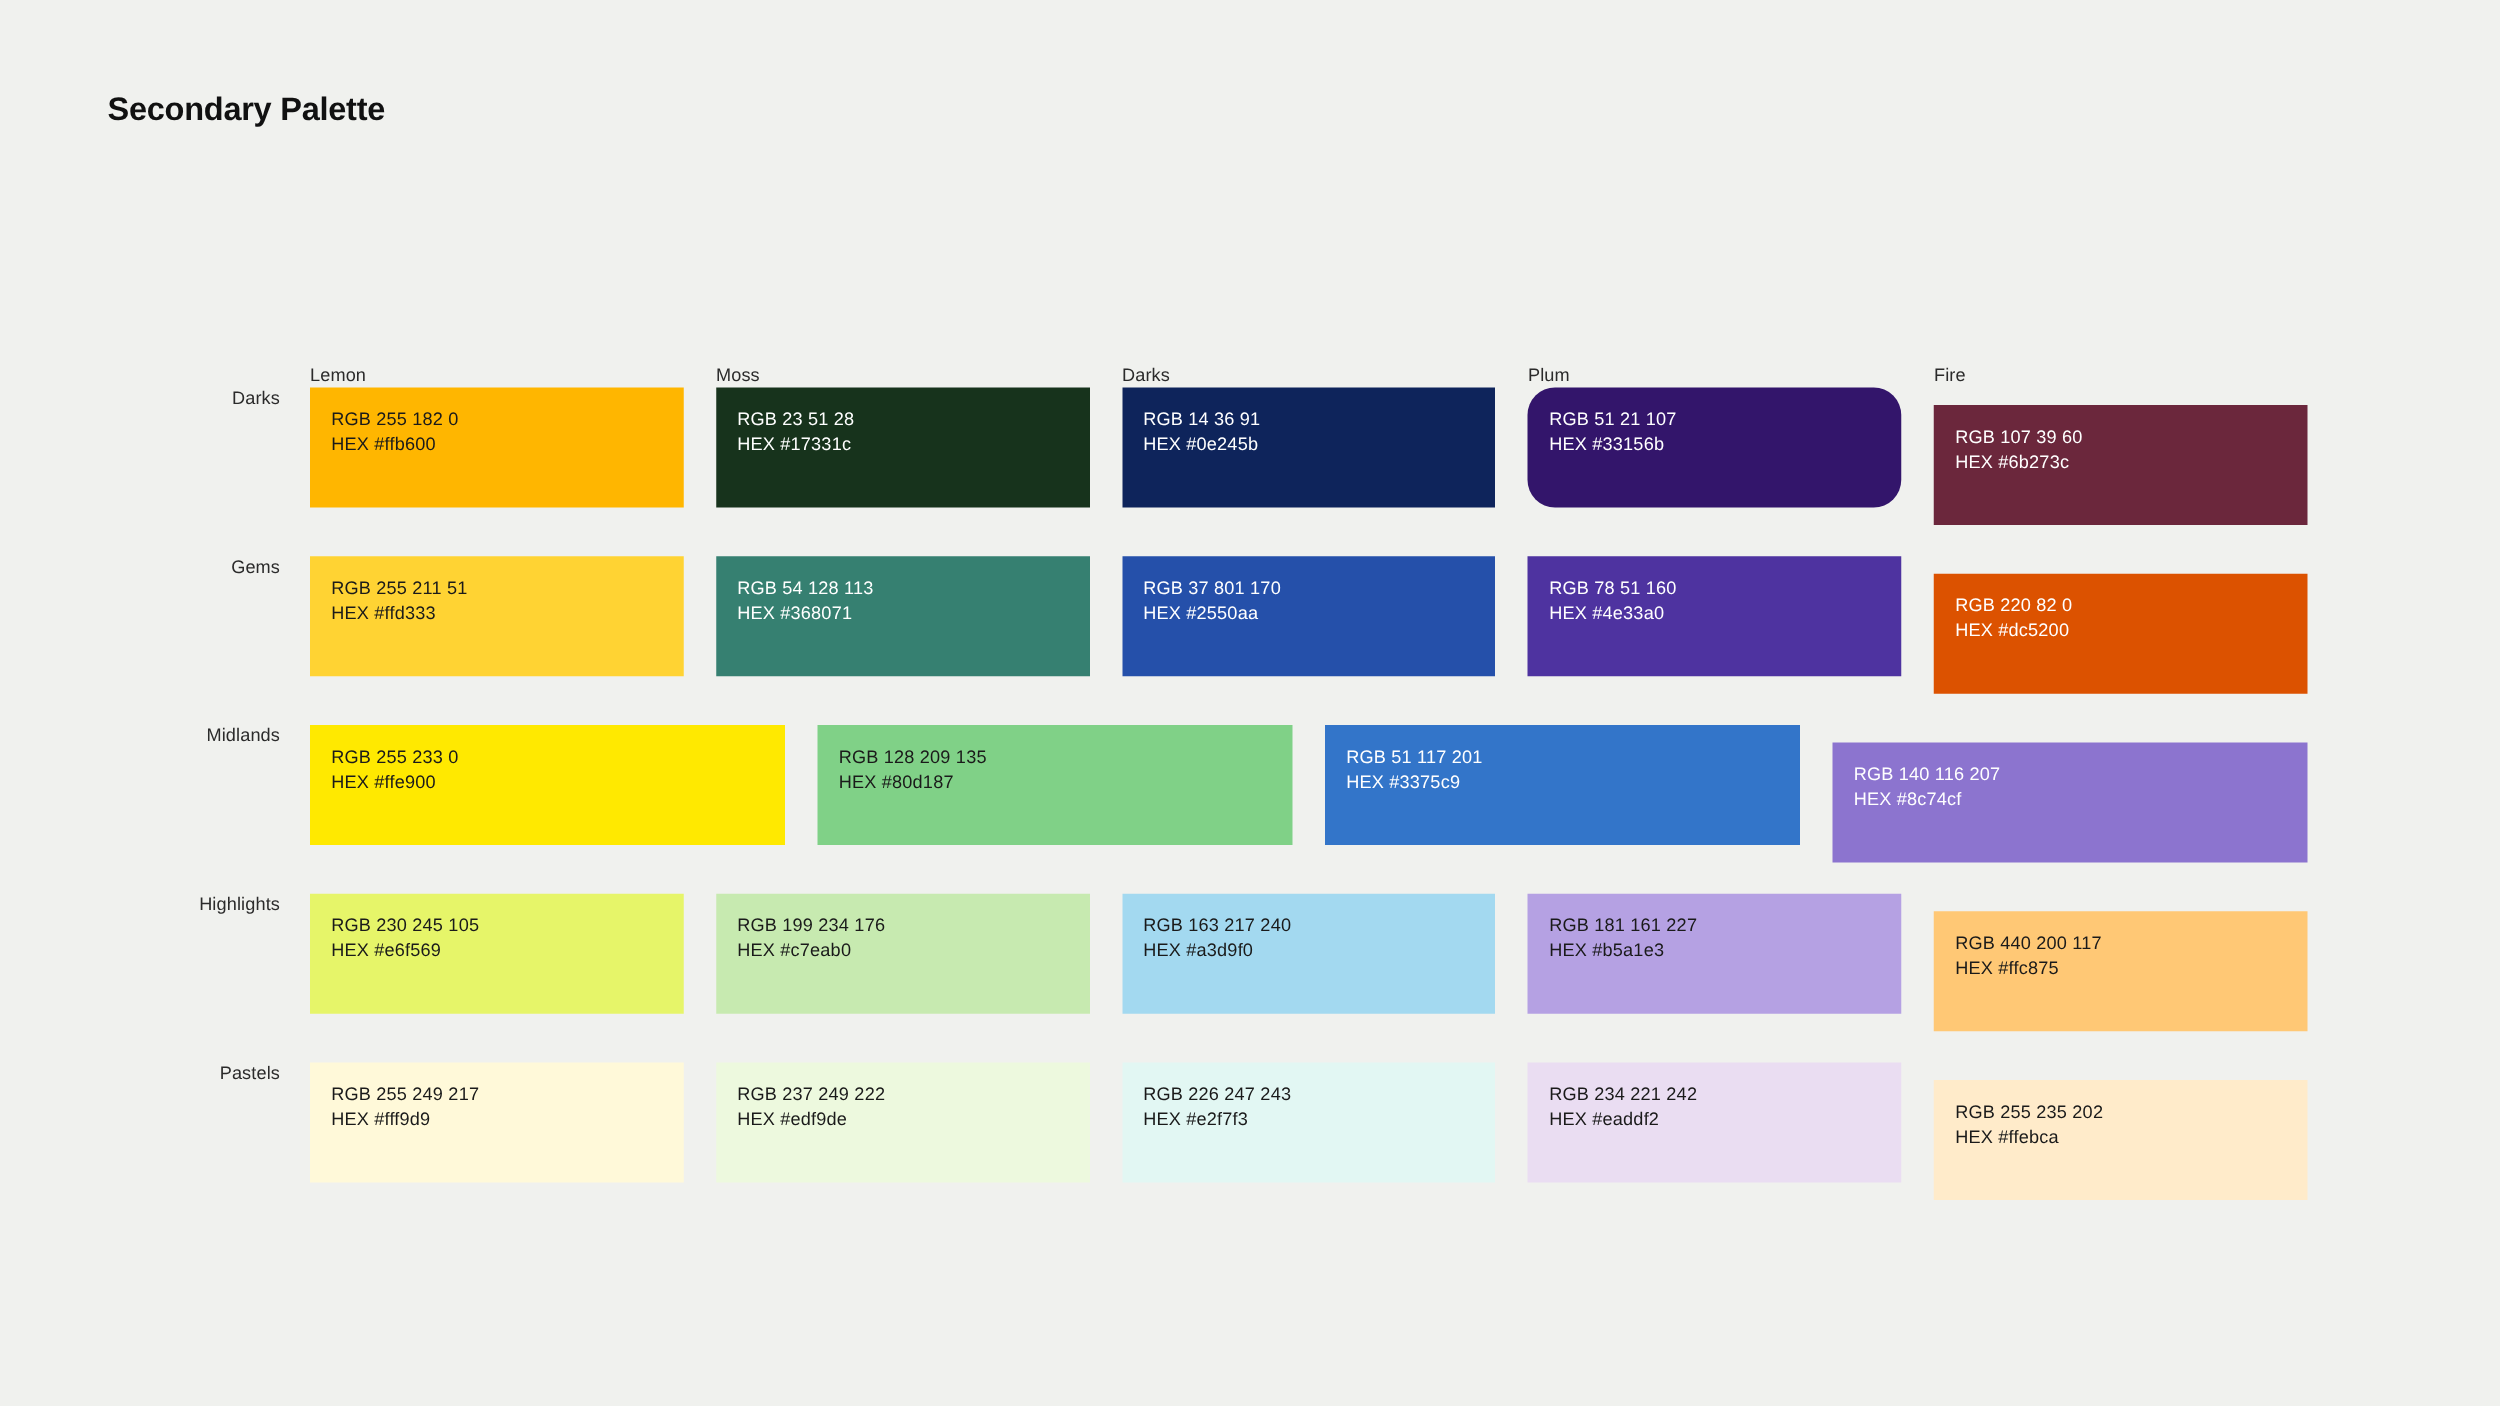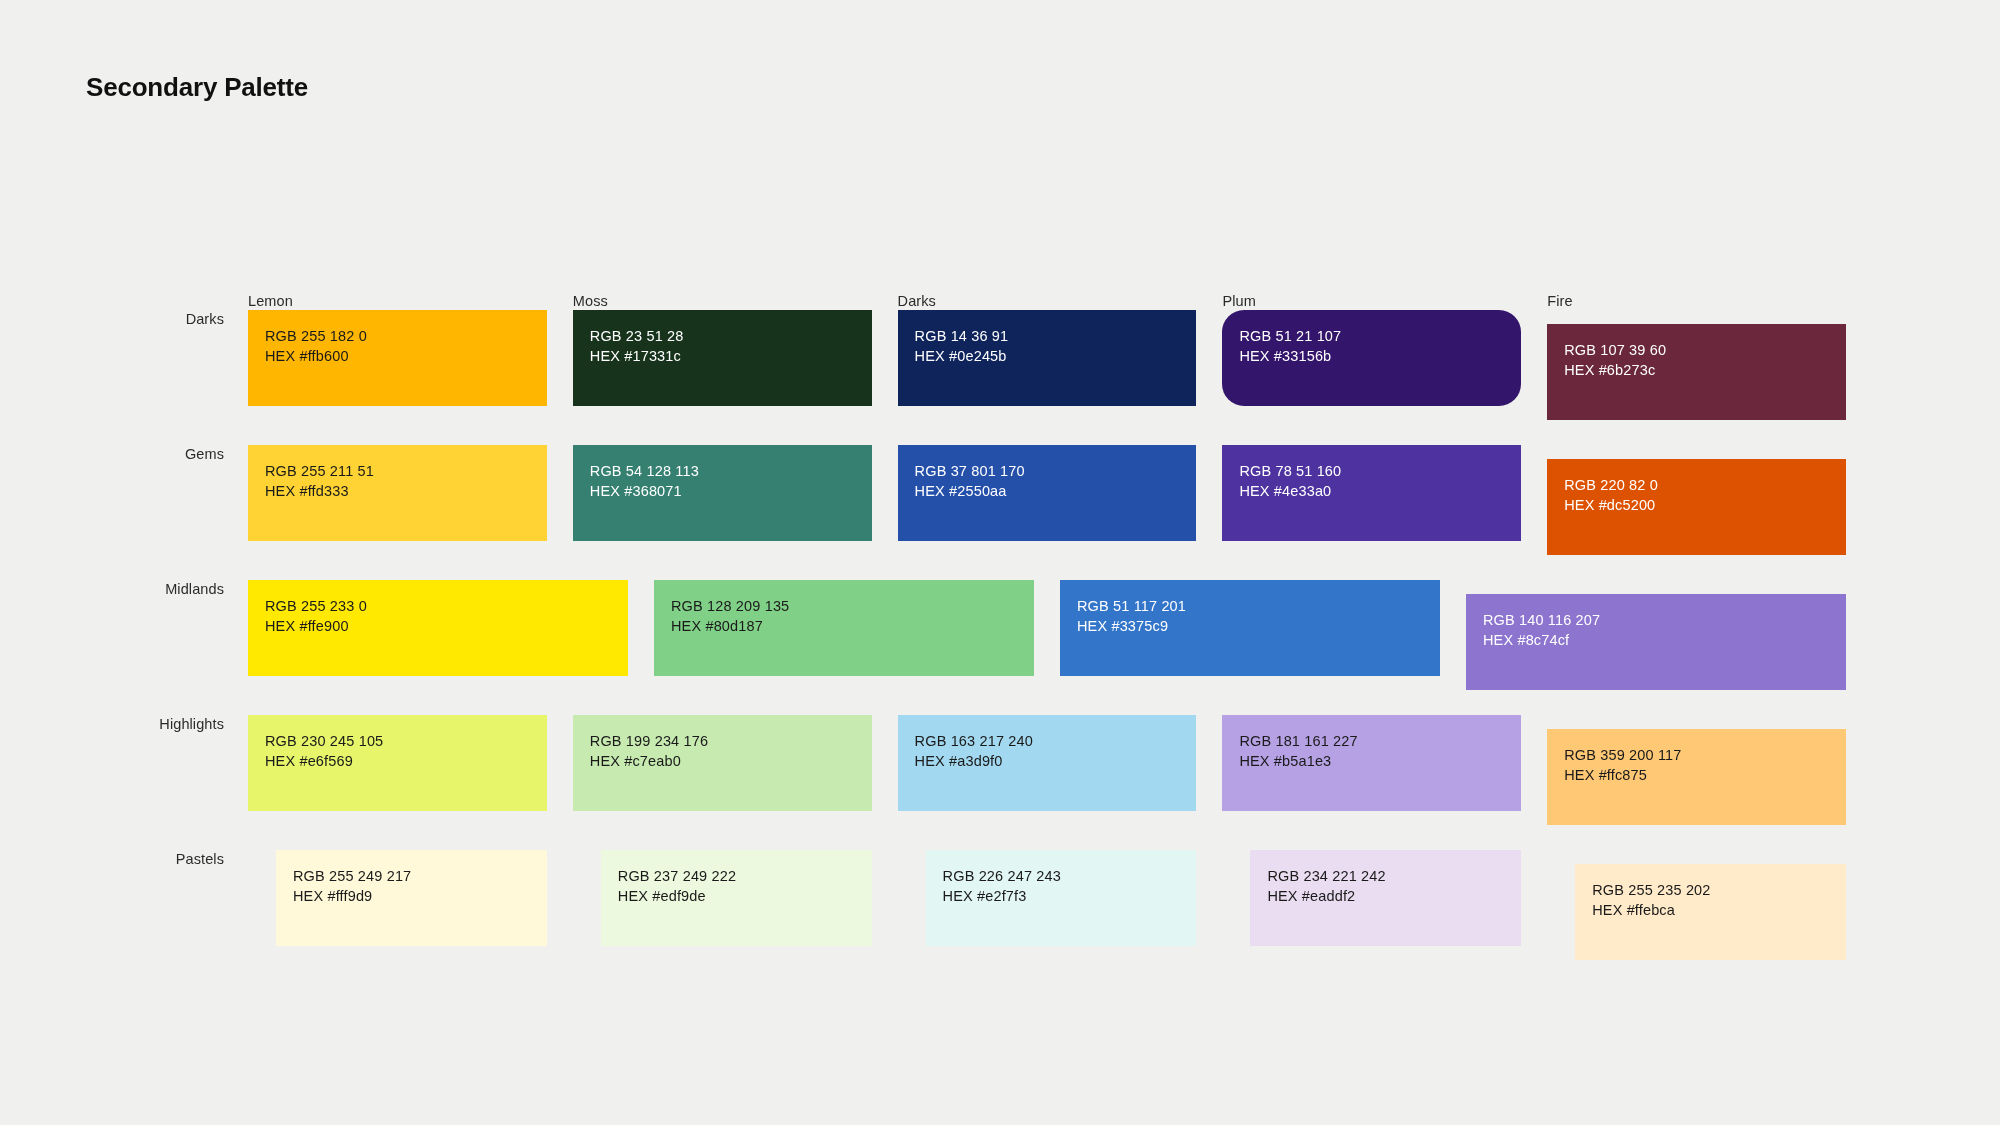--- a/index.html
+++ b/index.html
@@ -66,21 +66,21 @@
     font-weight: 400;
     color: #2b2b2b;
     letter-spacing: 0.1px;
   }
 
   .grid-row {
     display: flex;
     align-items: flex-start;
     margin-bottom: 25px;
   }
-  .grid-row:last-child { margin-bottom: 0; gap: 28px; }
+  .grid-row:last-child { margin-bottom: 0; }
 
   .row-label {
     font-size: 14.5px;
     font-weight: 400;
     color: #2b2b2b;
     line-height: 1;
     padding-top: 12px;
     letter-spacing: 0.1px;
   }
 
@@ -219,21 +219,21 @@
       </div>
       <div class="swatch dark-text" style="background-color: rgb(163, 217, 240);">
         <div class="swatch-line">RGB 163 217 240</div>
         <div class="swatch-line">HEX #a3d9f0</div>
       </div>
       <div class="swatch dark-text" style="background-color: rgb(181, 161, 227);">
         <div class="swatch-line">RGB 181 161 227</div>
         <div class="swatch-line">HEX #b5a1e3</div>
       </div>
       <div class="swatch dark-text" style="background-color: rgb(255, 200, 117);">
-        <div class="swatch-line">RGB 359 200 117</div>
+        <div class="swatch-line">RGB 440 200 117</div>
         <div class="swatch-line">HEX #ffc875</div>
       </div>
     </div>
 
     <div class="grid-row">
       <div class="row-label-cell">
         <span class="row-label">Pastels</span>
       </div>
       <div class="swatch dark-text" style="background-color: rgb(255, 249, 217);">
         <div class="swatch-line">RGB 255 249 217</div>

